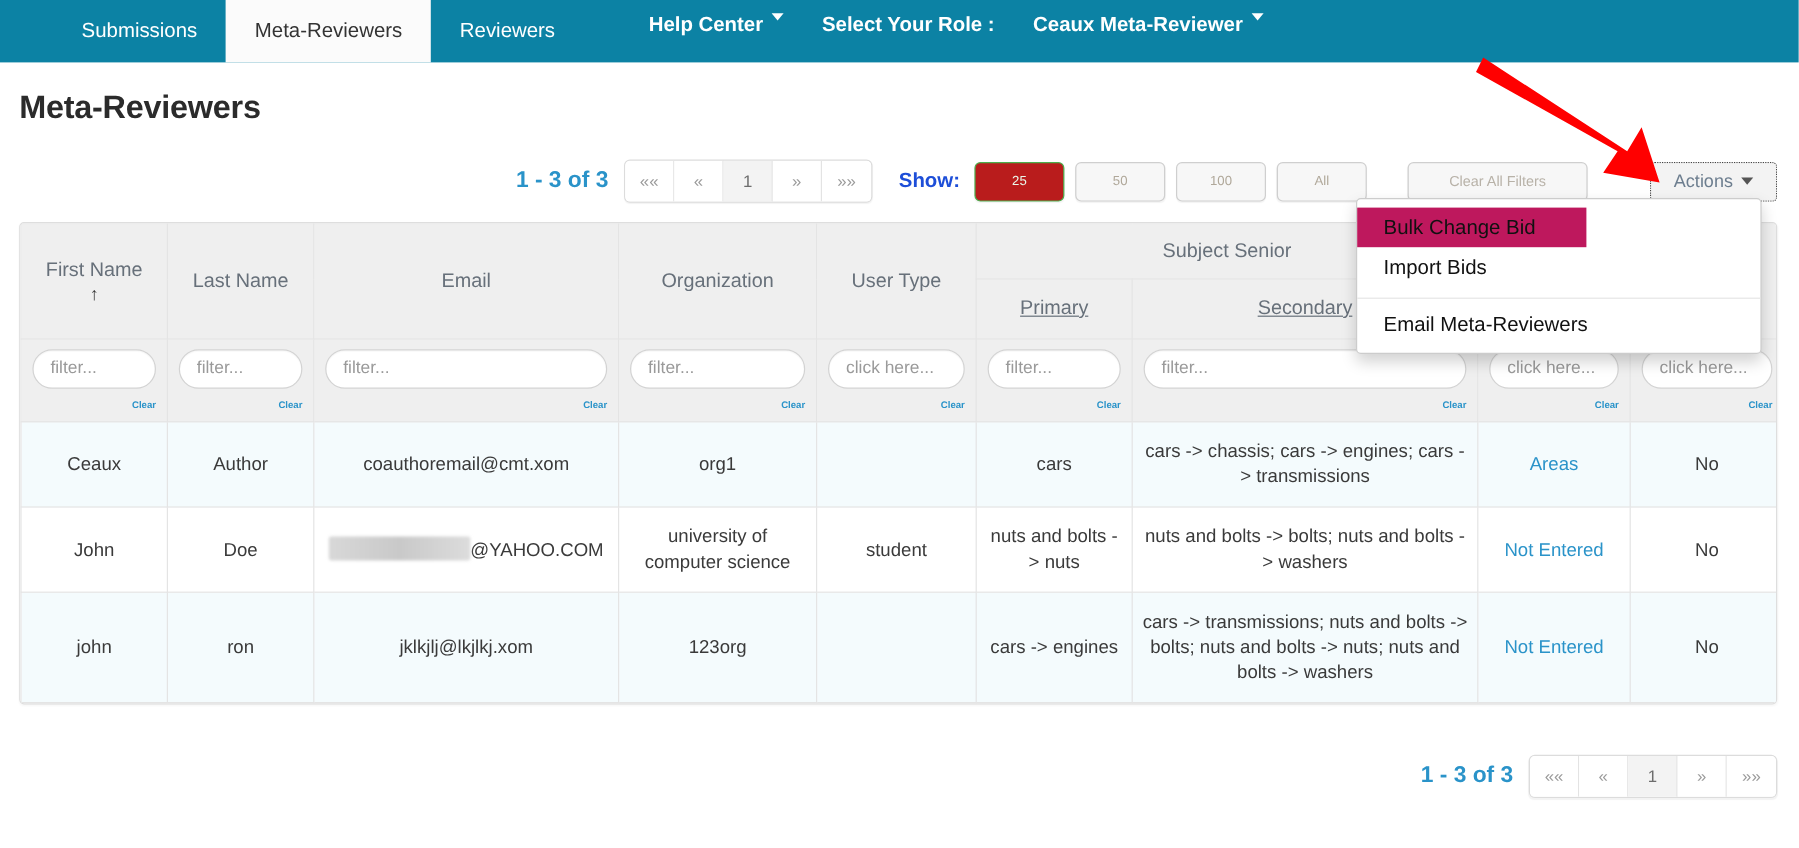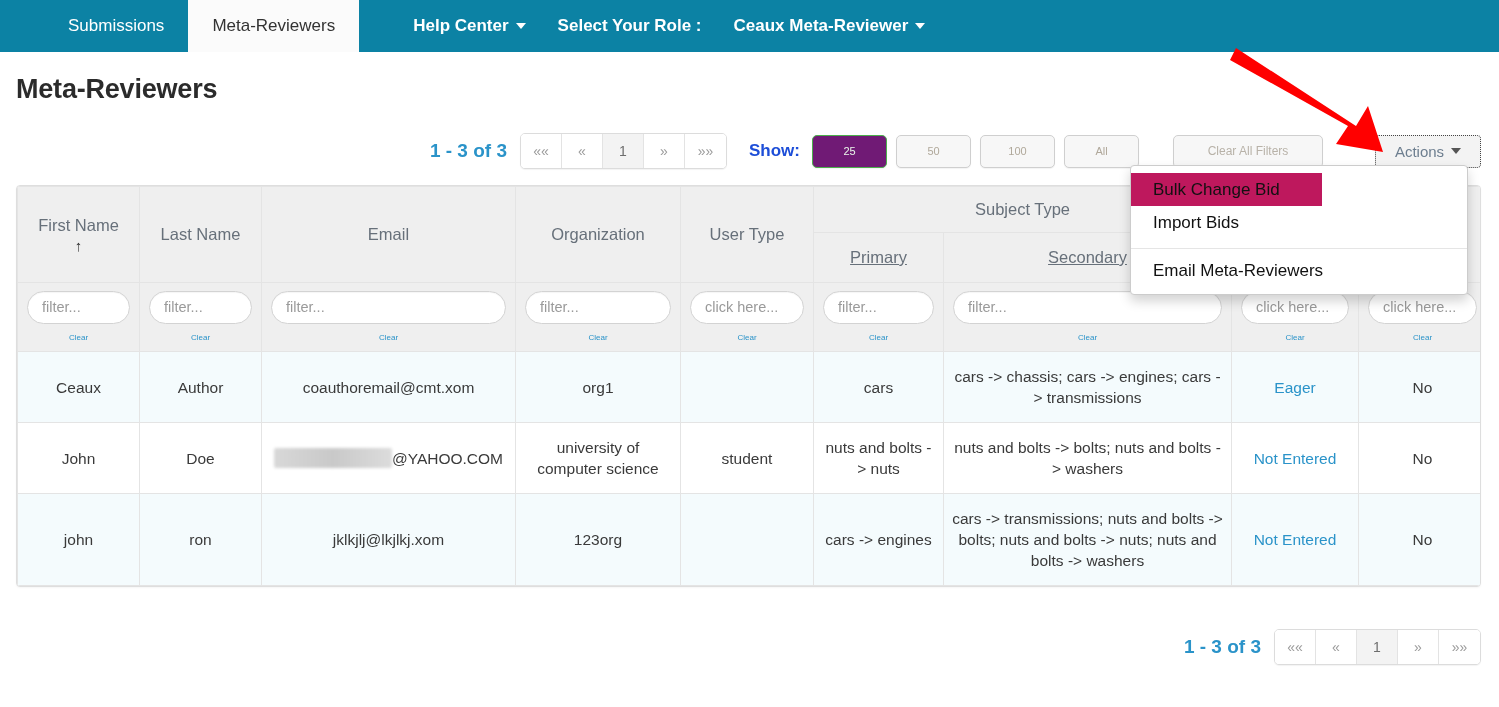--- a/index.html
+++ b/index.html
@@ -23,21 +23,21 @@
   .nav-tab{
     display:flex; align-items:center; padding:0 24px;
     color:#ffffff; font-size:17px; font-weight:normal;
     text-decoration:none; cursor:pointer; white-space:nowrap;
   }
   .nav-tab.active{
     background:#fbfbfb; color:#333;
   }
   .nav-right{ display:flex; align-items:stretch; margin-left:38px; }
   .nav-item{
-    display:flex; align-items:center; padding:11px 16px;
+    display:flex; padding:11px 16px;
     color:#ffffff; font-size:17px; font-weight:bold;
     cursor:pointer; white-space:nowrap;
   }
   .nav-item.plain{ cursor:default; }
   .caret{
     display:inline-block; width:0; height:0; margin-left:7px;
     border-left:5px solid transparent; border-right:5px solid transparent;
     border-top:6px solid currentColor;
   }
 
@@ -74,21 +74,21 @@
     margin:0 12px 0 22px;
   }
   .sizebtn{
     width:75px; height:33px; border-radius:5px;
     border:1px solid #cfcfcf; background:#f7f7f7;
     color:#b0a89a; font-size:11px; display:flex; align-items:center;
     justify-content:center; margin-right:9px; cursor:pointer;
     box-shadow:0 1px 1px rgba(0,0,0,.05);
   }
   .sizebtn.on{
-    background:#701a75; border-color:#4cae4c; color:#eaf7ea;
+    background:#b91c1c; border-color:#4cae4c; color:#eaf7ea;
   }
   .clearbtn{
     width:150px; height:33px; border-radius:5px;
     border:1px solid #cfcfcf; background:#f7f7f7;
     color:#b8b2a8; font-size:12px; display:flex; align-items:center;
     justify-content:center; cursor:pointer; margin-left:25px;
     box-shadow:0 1px 1px rgba(0,0,0,.05);
   }
   .actions-wrap{ position:relative; margin-left:52px; }
   .actionsbtn{
@@ -135,22 +135,22 @@
     background:#efefef; padding:8px 9px 3px; vertical-align:top;
   }
   .fltinput{
     width:100%; height:33px; border:1px solid #d3d3d3; border-radius:17px;
     background:#fff; font-size:14.5px; color:#9a9a9a;
     padding:0 14px; display:flex; align-items:center;
     box-shadow:inset 0 1px 1px rgba(0,0,0,.04);
     overflow:hidden; white-space:nowrap;
   }
   .clearlink{
-    display:block; text-align:center; color:#2a93c9;
-    font-size:8px; font-weight:normal; margin-top:3px; cursor:pointer;
+    display:block; text-align:right; color:#2a93c9;
+    font-size:8px; font-weight:bold; margin-top:3px; cursor:pointer;
   }
   td{
     font-size:15.5px; color:#3a3a3a; text-align:center;
     vertical-align:middle; padding:14px 8px; line-height:21px;
   }
   tr.odd td{ background:#f4fbfd; }
   tr.even td{ background:#ffffff; }
   td.link{ color:#2a93c9; }
   .redact{
     display:inline-block; width:118px; height:20px;
@@ -170,20 +170,21 @@
     z-index:30; pointer-events:none;
   }
 </style>
 </head>
 <body>
 
 <div class="navbar">
   <div class="nav-left">
     <div class="nav-tab">Submissions</div>
     <div class="nav-tab active">Meta-Reviewers</div>
+    <div class="nav-tab">Reviewers</div>
   </div>
   <div class="nav-right">
     <div class="nav-item">
       <span>Help Center</span>
       <span class="caret"></span>
     </div>
     <div class="nav-item plain">
       <span>Select Your Role :</span>
     </div>
     <div class="nav-item">
@@ -238,21 +239,21 @@
     <thead>
       <tr>
         <th class="colhead" rowspan="2">
           <span>First Name</span>
           <span class="sortarrow">↑</span>
         </th>
         <th class="colhead" rowspan="2">Last Name</th>
         <th class="colhead" rowspan="2">Email</th>
         <th class="colhead" rowspan="2">Organization</th>
         <th class="colhead" rowspan="2">User Type</th>
-        <th class="grouphead" colspan="2">Subject Type</th>
+        <th class="grouphead" colspan="2">Subject Senior</th>
         <th class="colhead" rowspan="2"></th>
         <th class="colhead" rowspan="2">?</th>
       </tr>
       <tr>
         <th class="subhead">Primary</th>
         <th class="subhead">Secondary</th>
       </tr>
       <tr>
         <td class="filtercell">
           <div class="fltinput">filter...</div>
@@ -294,21 +295,21 @@
     </thead>
     <tbody>
       <tr class="odd">
         <td>Ceaux</td>
         <td>Author</td>
         <td>coauthoremail@cmt.xom</td>
         <td>org1</td>
         <td></td>
         <td>cars</td>
         <td>cars -&gt; chassis; cars -&gt; engines; cars -&gt; transmissions</td>
-        <td class="link">Eager</td>
+        <td class="link">Areas</td>
         <td>No</td>
       </tr>
       <tr class="even">
         <td>John</td>
         <td>Doe</td>
         <td><span class="redact"></span><span>@YAHOO.COM</span></td>
         <td>university of computer science</td>
         <td>student</td>
         <td>nuts and bolts -&gt; nuts</td>
         <td>nuts and bolts -&gt; bolts; nuts and bolts -&gt; washers</td>

